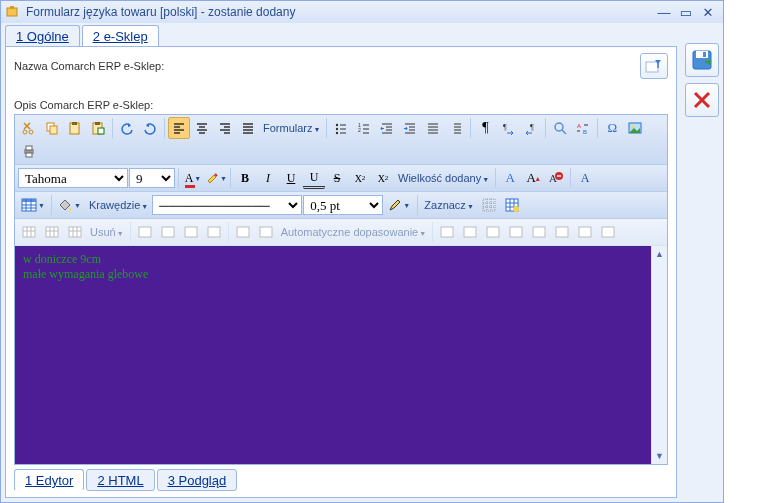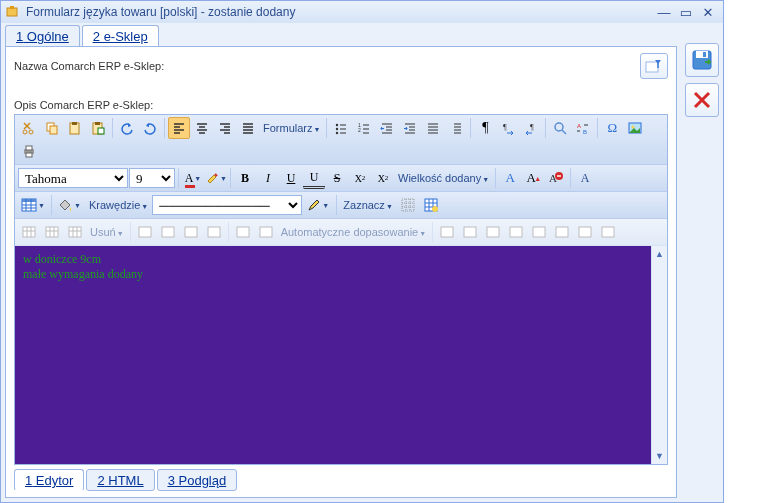--- a/index.html
+++ b/index.html
@@ -300,20 +300,21 @@
             <span class="tsep"></span>
             <span class="tbtn" style="width:30px;">
                 <svg width="14" height="14" viewBox="0 0 14 14">
                   <path d="M6 2 L11 7 L6 12 L1 7 Z" fill="#ccc" stroke="#666"></path>
                   <path d="M11 9 Q13 11 12 13 Q10 13 11 9" fill="#f4d451"></path>
                 </svg>
                 <span class="dropdown-arrow">▼</span>
               </span>
             <span class="tlabel"><span>Krawędzie</span><span class="dropdown-arrow">▼</span></span>
             <select class="tselect" style="width:150px"><option>────────────</option></select>
+            <select class="tselect" style="width:80px"><option>0,5 pt</option></select>
             <span class="tbtn" style="width:30px;">
                 <svg width="14" height="14" viewBox="0 0 14 14">
                   <path d="M2 12 L4 8 L10 2 L12 4 L6 10 Z" fill="#f4d451" stroke="#333"></path>
                 </svg>
                 <span class="dropdown-arrow">▼</span>
               </span>
             <span class="tsep"></span>
             <span class="tlabel"><span>Zaznacz</span><span class="dropdown-arrow">▼</span></span>
             <span class="tbtn">
                 <svg width="14" height="14" viewBox="0 0 14 14">
@@ -422,21 +423,21 @@
             <span class="tbtn">
                 <svg width="14" height="12">
                   <rect x="1" y="1" width="12" height="10" fill="#fff" stroke="#888"></rect>
                 </svg>
               </span>
           </div>
 
           <div class="editor-body">
             <div class="editor-content">
               <div class="line">w doniczce 9cm</div>
-              <div class="line">małe wymagania dodany</div>
+              <div class="line">małe wymagania glebowe</div>
             </div>
             <div class="vscroll">
               <div class="arrow">▲</div>
               <div class="track"></div>
               <div class="arrow">▼</div>
             </div>
           </div>
         </div>
 
         <div class="bottom-tabs">

